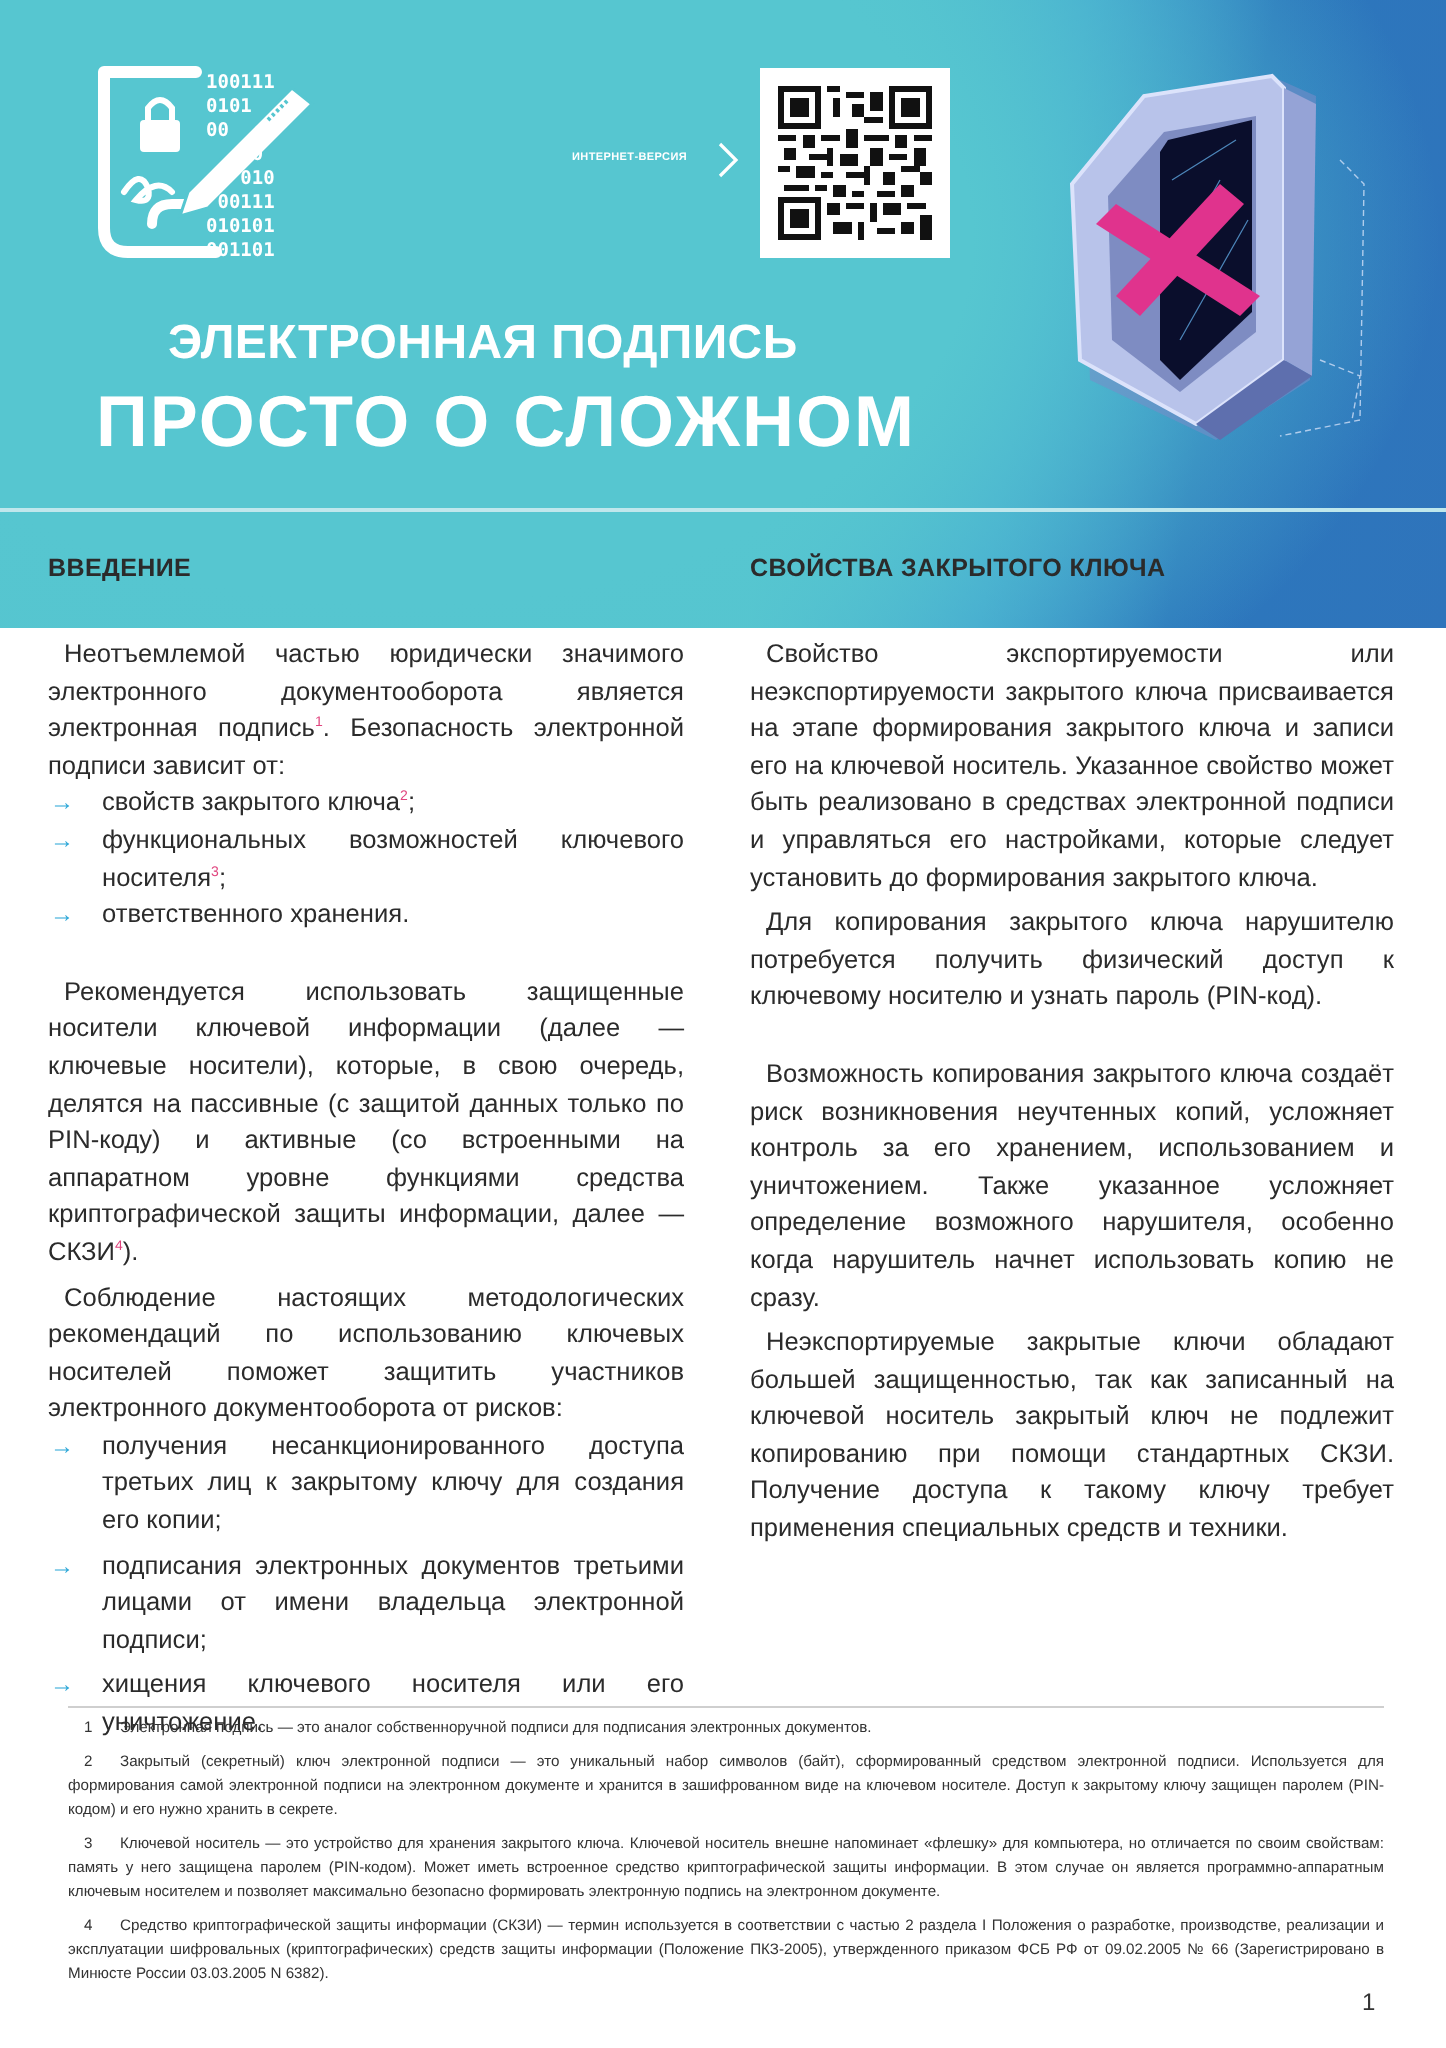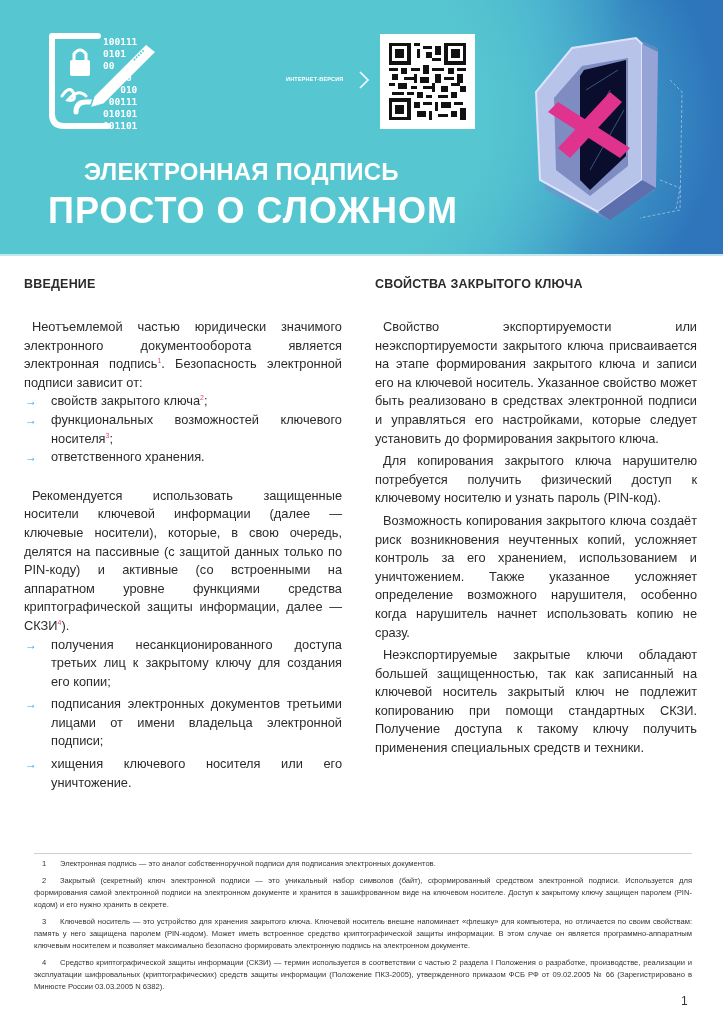--- a/index.html
+++ b/index.html
@@ -1,21 +1,21 @@
 <!DOCTYPE html>
 <html><head>
 <meta charset="utf-8">
 <style>
   * { margin: 0; padding: 0; box-sizing: border-box; }
   html, body { width: 723px; height: 1024px; background: #ffffff; overflow: hidden; }
   body { position: relative; font-family: "Liberation Sans", "DejaVu Sans", sans-serif; color: #2b2b2b; }
 
   
   .banner {
-    position: absolute; left: 0; top: 0; width: 723px; height: 254px;
+    position: absolute; left: 0; top: 0; width: 723px; height: 314px;
     background: radial-gradient(ellipse 520px 330px at 200px 120px, #56c6d0 0%, #56c6d0 55%, rgba(86,198,208,0) 100%),
                 linear-gradient(100deg, #56c4cf 0%, #55c3cf 55%, #3f9fd0 70%, #2c77bd 82%, #2f74bb 100%);
     overflow: hidden;
   }
   .banner-underline { position: absolute; left: 0; top: 254px; width: 723px; height: 2px; background: #bfe7ec; }
 
   .logo { position: absolute; left: 46px; top: 32px; width: 120px; height: 100px; }
   .binary {
     position: absolute; left: 103px; top: 36px;
     font-family: "DejaVu Sans Mono", "Liberation Mono", monospace; font-weight: bold;
@@ -201,34 +201,35 @@
   <p class="body"><span>Неотъемлемой частью юридически значимого электронного документооборота является электронная подпись</span><sup class="fn">1</sup><span>. Безопасность электронной подписи зависит от:</span></p>
 
   <ul class="arrows">
     <li><span class="arrow">→</span><span>свойств закрытого ключа</span><sup class="fn">2</sup><span>;</span></li>
     <li><span class="arrow">→</span><span>функциональных возможностей ключевого носителя</span><sup class="fn">3</sup><span>;</span></li>
     <li><span class="arrow">→</span><span>ответственного хранения.</span></li>
   </ul>
 
   <p class="body gap" style="margin-top:20px"><span>Рекомендуется использовать защищенные носители ключевой информации (далее — ключевые носители), которые, в свою очередь, делятся на пассивные (с защитой данных только по PIN-коду) и активные (со встроенными на аппаратном уровне функциями средства криптографической защиты информации, далее — СКЗИ</span><sup class="fn">4</sup><span>).</span></p>
 
+  <p class="body" style="margin-top:4px">Соблюдение настоящих методологических рекомендаций по использованию ключевых носителей поможет защитить участников электронного документооборота от рисков:</p>
 
   <ul class="arrows">
     <li style="margin-bottom:4px"><span class="arrow">→</span><span>получения несанкционированного доступа третьих лиц к закрытому ключу для создания его копии;</span></li>
     <li style="margin-bottom:4px"><span class="arrow">→</span><span>подписания электронных документов третьими лицами от имени владельца электронной подписи;</span></li>
     <li><span class="arrow">→</span><span>хищения ключевого носителя или его уничтожение.</span></li>
   </ul>
 </div>
 
 <div class="col col-right">
   <div class="section-heading">СВОЙСТВА ЗАКРЫТОГО КЛЮЧА</div>
   <p class="body">Свойство экспортируемости или неэкспортируемости закрытого ключа присваивается на этапе формирования закрытого ключа и записи его на ключевой носитель. Указанное свойство может быть реализовано в средствах электронной подписи и управляться его настройками, которые следует установить до формирования закрытого ключа.</p>
   <p class="body" style="margin-top:4px">Для копирования закрытого ключа нарушителю потребуется получить физический доступ к ключевому носителю и узнать пароль (PIN-код).</p>
-  <p class="body" style="margin-top:4px">Возможность копирования закрытого ключа создаёт риск возникновения неучтенных копий, усложняет контроль за его хранением, использованием и уничтожением. Также указанное усложняет определение возможного нарушителя, особенно когда нарушитель начнет использовать копию не сразу.</p>
-  <p class="body" style="margin-top:4px">Неэкспортируемые закрытые ключи обладают большей защищенностью, так как записанный на ключевой носитель закрытый ключ не подлежит копированию при помощи стандартных СКЗИ. Получение доступа к такому ключу получить применения специальных средств и техники.</p>
+  <p class="body" style="margin-top:20px">Возможность копирования закрытого ключа создаёт риск возникновения неучтенных копий, усложняет контроль за его хранением, использованием и уничтожением. Также указанное усложняет определение возможного нарушителя, особенно когда нарушитель начнет использовать копию не сразу.</p>
+  <p class="body" style="margin-top:4px">Неэкспортируемые закрытые ключи обладают большей защищенностью, так как записанный на ключевой носитель закрытый ключ не подлежит копированию при помощи стандартных СКЗИ. Получение доступа к такому ключу требует применения специальных средств и техники.</p>
 </div>
 
 <div class="fn-rule"></div>
 <div class="footnotes">
   <div class="footnote"><span class="num">1</span><span>Электронная подпись — это аналог собственноручной подписи для подписания электронных документов.</span></div>
   <div class="footnote"><span class="num">2</span><span>Закрытый (секретный) ключ электронной подписи — это уникальный набор символов (байт), сформированный средством электронной подписи. Используется для формирования самой электронной подписи на электронном документе и хранится в зашифрованном виде на ключевом носителе. Доступ к закрытому ключу защищен паролем (PIN-кодом) и его нужно хранить в секрете.</span></div>
   <div class="footnote"><span class="num">3</span><span>Ключевой носитель — это устройство для хранения закрытого ключа. Ключевой носитель внешне напоминает «флешку» для компьютера, но отличается по своим свойствам: память у него защищена паролем (PIN-кодом). Может иметь встроенное средство криптографической защиты информации. В этом случае он является программно-аппаратным ключевым носителем и позволяет максимально безопасно формировать электронную подпись на электронном документе.</span></div>
   <div class="footnote"><span class="num">4</span><span>Средство криптографической защиты информации (СКЗИ) — термин используется в соответствии с частью 2 раздела I Положения о разработке, производстве, реализации и эксплуатации шифровальных (криптографических) средств защиты информации (Положение ПКЗ-2005), утвержденного приказом ФСБ РФ от 09.02.2005 № 66 (Зарегистрировано в Минюсте России 03.03.2005 N 6382).</span></div>
 </div>
 

